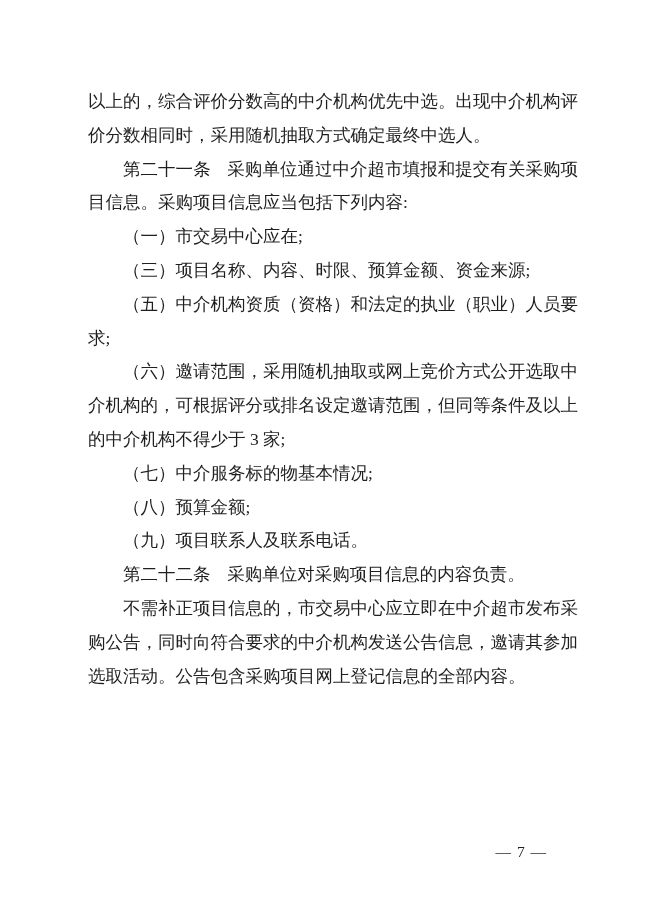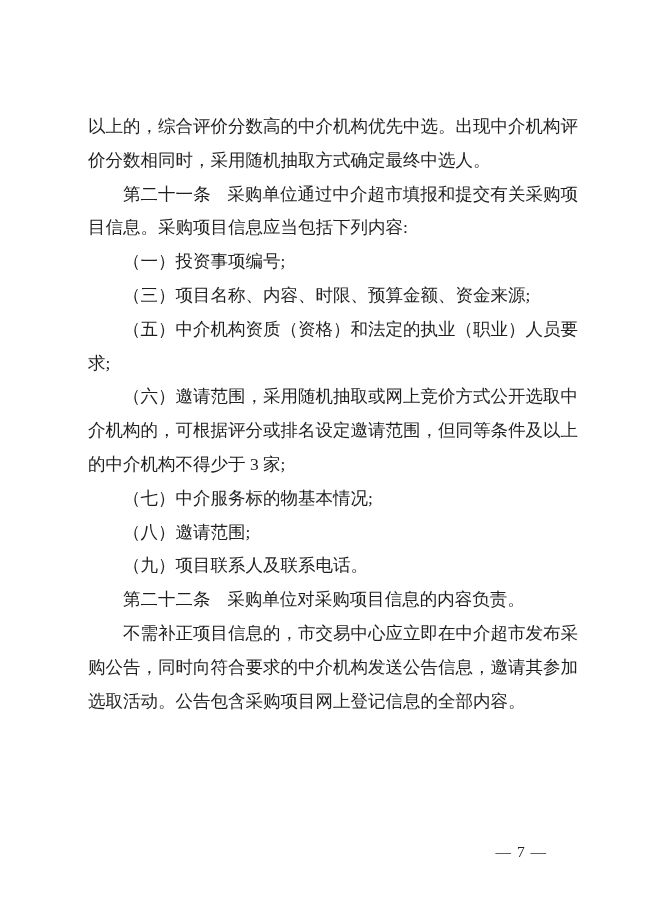--- a/index.html
+++ b/index.html
@@ -18,21 +18,20 @@
   }
   .content {
     position: absolute;
     left: 88px;
     top: 85px;
     width: 490px;
     font-size: 17.5px;
     line-height: 33.8px;
     text-align: justify;
     letter-spacing: 0;
-    margin-top: 25px;
   }
   .para {
     margin: 0;
     padding: 0;
   }
   .para.indent {
     text-indent: 2em;
   }
   .lead {
     font-weight: normal;
@@ -48,24 +47,24 @@
   }
 </style>
 </head>
 <body>
 
 <div class="page">
   <div class="content">
 
   <p class="para"><span>以上的，综合评价分数高的中介机构优先中选。出现中介机构评价分数相同时，采用随机抽取方式确定最终中选人。</span></p>
       <p class="para indent"><b class="lead">第二十一条</b><span>采购单位通过中介超市填报和提交有关采购项目信息。采购项目信息应当包括下列内容:</span></p>
-      <p class="para indent"><span>（一）投资事项编号;</span></p>
+      <p class="para indent"><span>（一）市交易中心应在;</span></p>
       <p class="para indent"><span>（三）项目名称、内容、时限、预算金额、资金来源;</span></p>
       <p class="para indent"><span>（五）中介机构资质（资格）和法定的执业（职业）人员要求;</span></p>
       <p class="para indent"><span>（六）邀请范围，采用随机抽取或网上竞价方式公开选取中介机构的，可根据评分或排名设定邀请范围，但同等条件及以上的中介机构不得少于 3 家;</span></p>
       <p class="para indent"><span>（七）中介服务标的物基本情况;</span></p>
-      <p class="para indent"><span>（八）邀请范围;</span></p>
+      <p class="para indent"><span>（八）预算金额;</span></p>
       <p class="para indent"><span>（九）项目联系人及联系电话。</span></p>
       <p class="para indent"><b class="lead">第二十二条</b><span>采购单位对采购项目信息的内容负责。</span></p>
       <p class="para indent"><span>不需补正项目信息的，市交易中心应立即在中介超市发布采购公告，同时向符合要求的中介机构发送公告信息，邀请其参加选取活动。公告包含采购项目网上登记信息的全部内容。</span></p>
     </div>
   <div class="footer">— 7 —</div>
 </div>
 
 </body></html>

